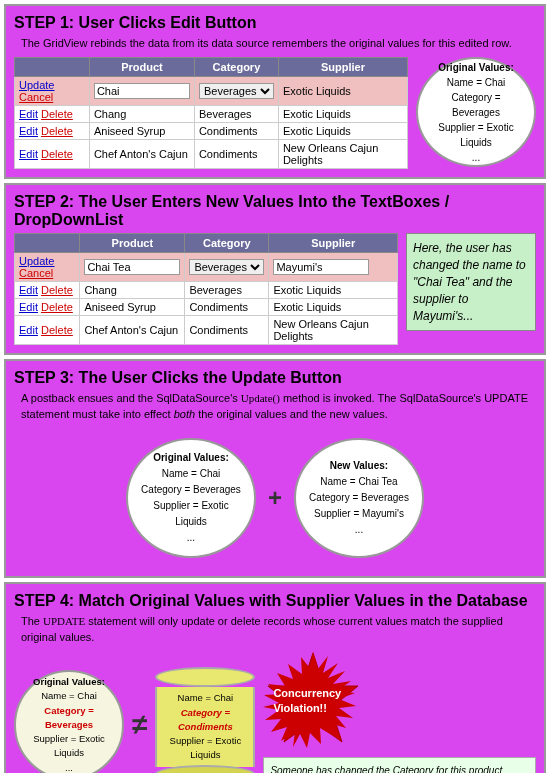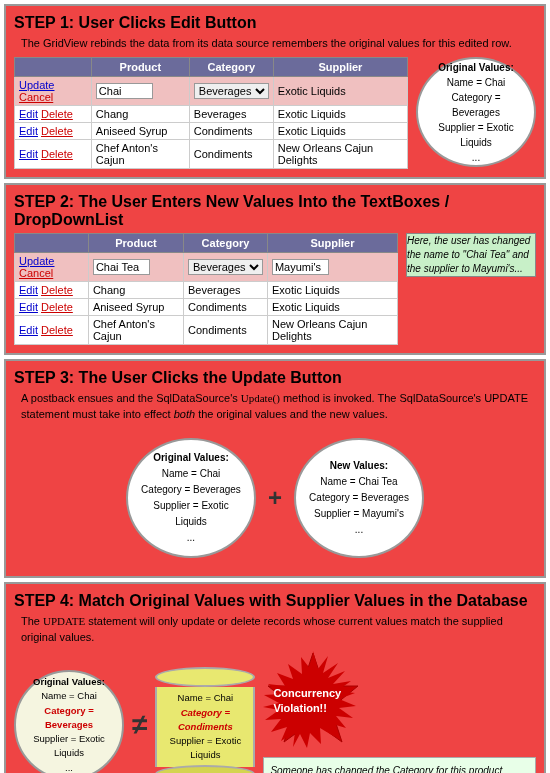--- a/index.html
+++ b/index.html
@@ -8,21 +8,21 @@
       font-size: 12px;
       background: #fff;
       width: 550px;
       min-height: 773px;
     }
 
     .step-section {
       border: 2px solid #999;
       margin: 4px;
       padding: 8px;
-      background: #ef4444;
+      background: #d946ef;
     }
 
     .step-title {
       font-size: 16px;
       font-weight: bold;
       margin-bottom: 4px;
     }
 
     .step-desc {
       font-size: 11px;
@@ -97,21 +97,21 @@
       cursor: pointer;
     }
 
     .link-red {
       color: #c00;
       text-decoration: underline;
       cursor: pointer;
     }
 
     .input-cell input[type="text"] {
-      width: 57px;
+      width: 96px;
       font-size: 11px;
       border: 1px solid #999;
       padding: 1px 2px;
     }
 
     .input-cell select {
       font-size: 11px;
       border: 1px solid #999;
     }
 
@@ -120,21 +120,22 @@
       display: flex;
       align-items: flex-start;
       gap: 8px;
     }
 
     .note-box {
       width: 130px;
       flex-shrink: 0;
       background: #c8f0c8;
       border: 1px solid #888;
-      font-size: 10px;
+      padding: 6px;
+      font-size: 12px;
       line-height: 1.4;
       font-style: italic;
     }
 
     
     .step3-circles {
       display: flex;
       align-items: center;
       justify-content: center;
       gap: 12px;

